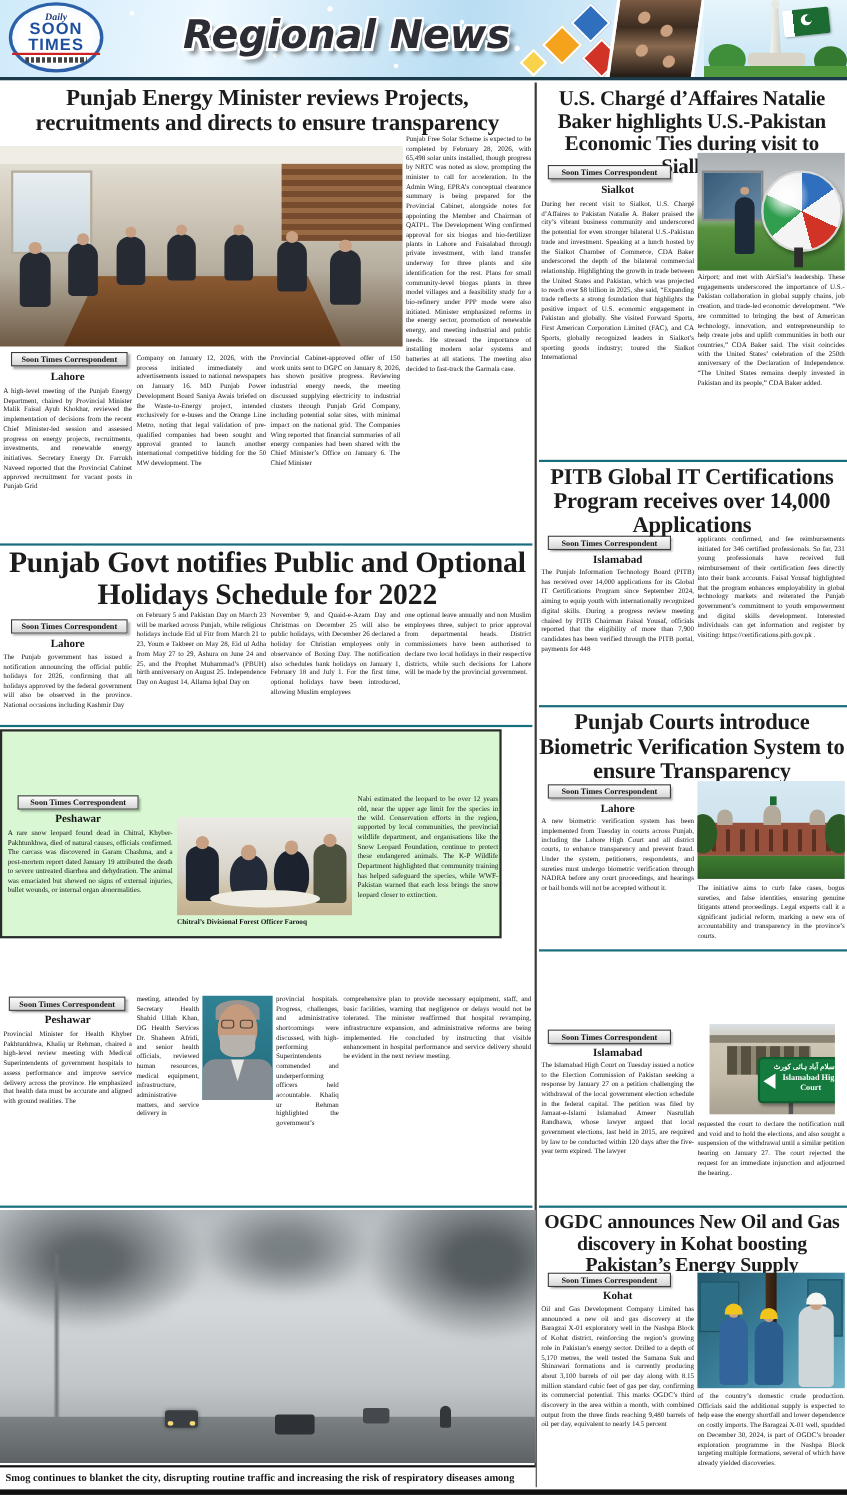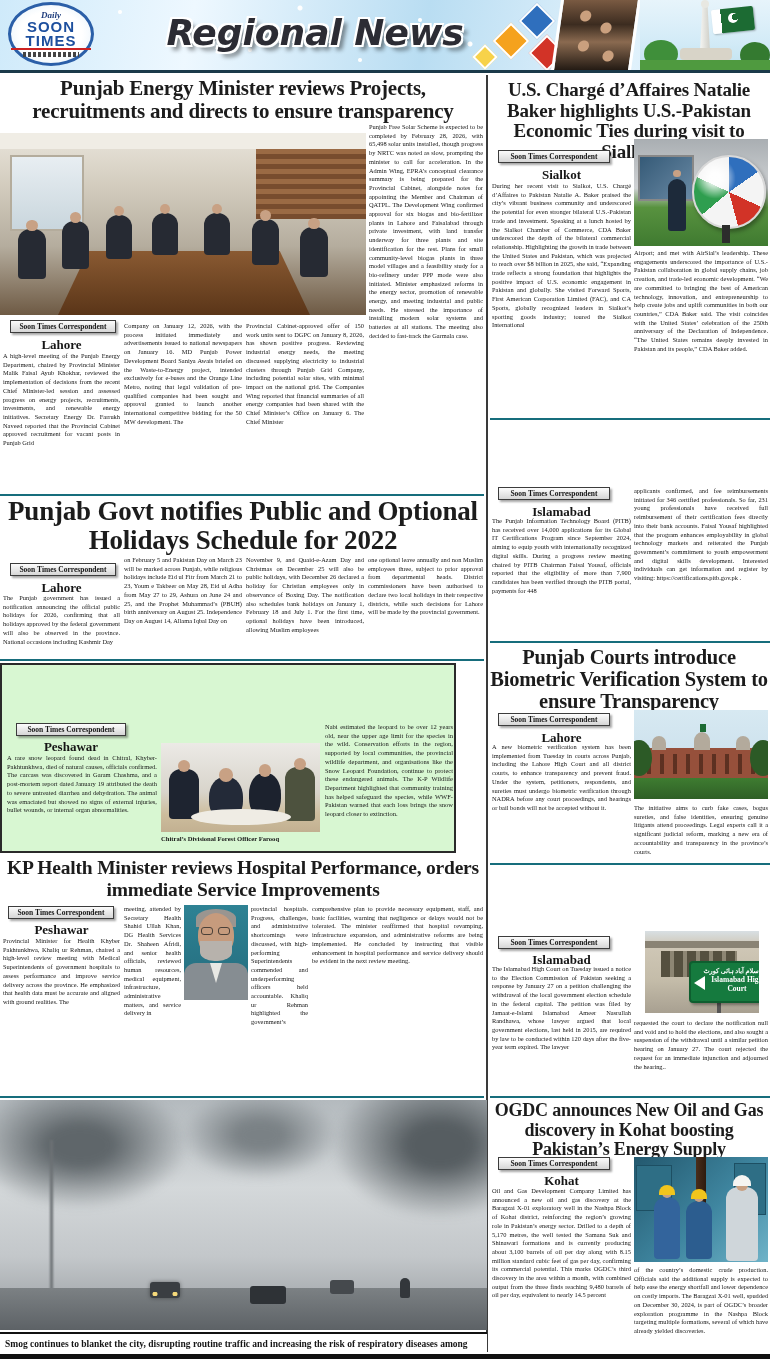--- a/index.html
+++ b/index.html
@@ -3,21 +3,21 @@
 <meta charset="utf-8">
 <style>
   html,body{margin:0;padding:0;background:#888;}
   .page{position:relative;width:770px;height:1359px;background:#fff;overflow:hidden;
         font-family:"Liberation Serif",serif;color:#161616;}
   .abs{position:absolute;}
   .hl{position:absolute;font-weight:700;text-align:center;color:#1c1c1c;letter-spacing:-0.2px;}
   .byline{position:absolute;height:13px;border:1px solid #3c3c3c;box-sizing:border-box;
           background:linear-gradient(180deg,#fcfcfc,#d6d6d6);font-size:7.5px;font-weight:700;
           text-align:center;line-height:11px;box-shadow:2px 2px 2px rgba(0,0,0,.35);}
-  .dateline{position:absolute;font-size:13px;font-weight:700;text-align:center;}
+  .dateline{position:absolute;font-size:10px;font-weight:700;text-align:center;}
   .bodycol{position:absolute;font-size:6.4px;line-height:8.7px;text-align:justify;overflow:hidden;}
   .teal{position:absolute;height:2px;background:#176d7c;}
   .vline{position:absolute;width:2px;background:#3a3a3a;}
   .photo{position:absolute;overflow:hidden;}
   .person{position:absolute;background:#262a33;border-radius:12px 12px 4px 4px;}
   .person::before{content:"";position:absolute;top:-9px;left:30%;width:40%;padding-top:40%;
                   border-radius:50%;background:#c8a184;}
   .diam{position:absolute;width:22px;height:22px;transform:rotate(45deg);border:2px solid #fff;}
   .capbar{position:absolute;border-top:2px solid #111;font-weight:700;font-size:9.5px;
           line-height:20px;padding-left:5px;box-sizing:border-box;background:#fff;}
@@ -116,21 +116,20 @@
       <div class="person" style="left:8px;top:26px;width:30px;height:50px;background:#1e2430;"></div>
       <div class="person" style="left:48px;top:34px;width:34px;height:44px;background:#232a38;border-radius:45%;"></div>
       <div class="person" style="left:88px;top:30px;width:32px;height:46px;background:#1c222e;border-radius:45%;"></div>
       <div class="person" style="left:124px;top:24px;width:30px;height:54px;background:#4d523e;"></div>
       <div class="abs" style="left:30px;top:66px;width:100px;height:16px;border-radius:50%;background:#efece4;"></div>
     </div>
     <div class="bodycol" style="left:159px;top:170px;width:170px;height:12px;font-size:6.6px;font-weight:700;text-align:left;">Chitral’s Divisional Forest Officer Farooq</div>
     <div class="bodycol" style="left:323px;top:58px;width:128px;height:128px;font-size:6.5px;">Nabi estimated the leopard to be over 12 years old, near the upper age limit for the species in the wild. Conservation efforts in the region, supported by local communities, the provincial wildlife department, and organisations like the Snow Leopard Foundation, continue to protect these endangered animals. The K-P Wildlife Department highlighted that community training has helped safeguard the species, while WWF-Pakistan warned that each loss brings the snow leopard closer to extinction.</div>
   </div>
 
-  <div class="hl" style="left:4px;top:857px;width:478px;font-size:19.5px;line-height:21.5px;">KP Health Minister reviews Hospital Performance, orders immediate Service Improvements</div>
   <div class="byline" style="left:8px;top:906px;width:106px;">Soon Times Correspondent</div>
   <div class="dateline" style="left:3px;top:922px;width:117px;">Peshawar</div>
   <div class="bodycol" style="left:3px;top:937px;width:117px;height:150px;">Provincial Minister for Health Khyber Pakhtunkhwa, Khaliq ur Rehman, chaired a high-level review meeting with Medical Superintendents of government hospitals to assess performance and improve service delivery across the province. He emphasized that health data must be accurate and aligned with ground realities. The</div>
 
   <div class="bodycol" style="left:124px;top:905px;width:124px;height:184px;">
     <div class="kp-float">
       <div class="abs" style="left:12px;top:4px;width:40px;height:18px;border-radius:50% 50% 0 0;background:#9a9590;"></div>
       <div class="abs" style="left:14px;top:8px;width:36px;height:44px;border-radius:50% 50% 45% 45%;background:#c69b7d;"></div>
       <div class="abs" style="left:16px;top:36px;width:32px;height:20px;border-radius:0 0 45% 45%;background:#b7b2ac;"></div>
       <div class="abs" style="left:17px;top:22px;width:12px;height:8px;border:1.5px solid #4a4038;border-radius:3px;box-sizing:border-box;"></div>
@@ -169,20 +168,21 @@
     <div class="person" style="left:34px;top:40px;width:18px;height:52px;background:#1d2a3a;"></div>
     <div class="abs" style="left:58px;top:16px;width:70px;height:70px;border-radius:50%;background:
          radial-gradient(circle at 30% 30%,rgba(255,255,255,.9) 8%,transparent 30%),
          conic-gradient(#2f6fbd 0 55deg,#f4f4f4 55deg 115deg,#d23327 115deg 165deg,#f4f4f4 165deg 230deg,#2f9e4f 230deg 295deg,#f4f4f4 295deg 360deg);
          border:2px solid #d9d9d9;box-shadow:2px 3px 4px rgba(0,0,0,.35);"></div>
     <div class="abs" style="left:88px;top:86px;width:8px;height:18px;background:#2c2c2c;"></div>
   </div>
   <div class="bodycol" style="left:634px;top:249px;width:134px;height:167px;">Airport; and met with AirSial’s leadership. These engagements underscored the importance of U.S.-Pakistan collaboration in global supply chains, job creation, and trade-led economic development. “We are committed to bringing the best of American technology, innovation, and entrepreneurship to help create jobs and uplift communities in both our countries,” CDA Baker said. The visit coincides with the United States’ celebration of the 250th anniversary of the Declaration of Independence. “The United States remains deeply invested in Pakistan and its people,” CDA Baker added.</div>
   <div class="teal" style="left:490px;top:418px;width:280px;"></div>
 
+  <div class="hl" style="left:490px;top:423px;width:278px;font-size:20.5px;line-height:22px;">PITB Global IT Certifications Program receives over 14,000 Applications</div>
   <div class="byline" style="left:498px;top:487px;width:112px;">Soon Times Correspondent</div>
   <div class="dateline" style="left:492px;top:504px;width:139px;">Islamabad</div>
   <div class="bodycol" style="left:492px;top:517px;width:139px;height:122px;">The Punjab Information Technology Board (PITB) has received over 14,000 applications for its Global IT Certifications Program since September 2024, aiming to equip youth with internationally recognized digital skills. During a progress review meeting chaired by PITB Chairman Faisal Yousaf, officials reported that the eligibility of more than 7,900 candidates has been verified through the PITB portal, payments for 448</div>
   <div class="bodycol" style="left:634px;top:487px;width:134px;height:152px;">applicants confirmed, and fee reimbursements initiated for 346 certified professionals. So far, 231 young professionals have received full reimbursement of their certification fees directly into their bank accounts. Faisal Yousaf highlighted that the program enhances employability in global technology markets and reiterated the Punjab government’s commitment to youth empowerment and digital skills development. Interested individuals can get information and register by visiting: https://certifications.pitb.gov.pk .</div>
   <div class="teal" style="left:490px;top:641px;width:280px;"></div>
 
   <div class="hl" style="left:490px;top:646px;width:278px;font-size:20.5px;line-height:22px;">Punjab Courts introduce Biometric Verification System to ensure Transparency</div>
   <div class="byline" style="left:498px;top:713px;width:112px;">Soon Times Correspondent</div>
   <div class="dateline" style="left:492px;top:730px;width:139px;">Lahore</div>
   <div class="bodycol" style="left:492px;top:743px;width:139px;height:119px;">A new biometric verification system has been implemented from Tuesday in courts across Punjab, including the Lahore High Court and all district courts, to enhance transparency and prevent fraud. Under the system, petitioners, respondents, and sureties must undergo biometric verification through NADRA before any court proceedings, and hearings or bail bonds will not be accepted without it.</div>

